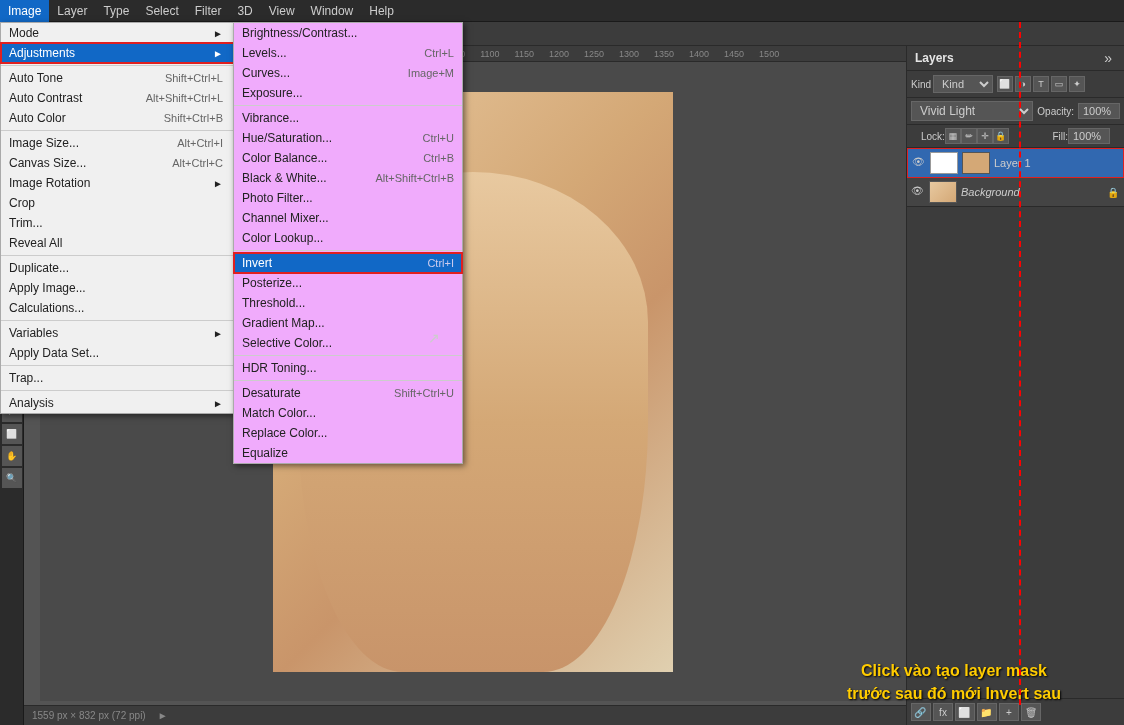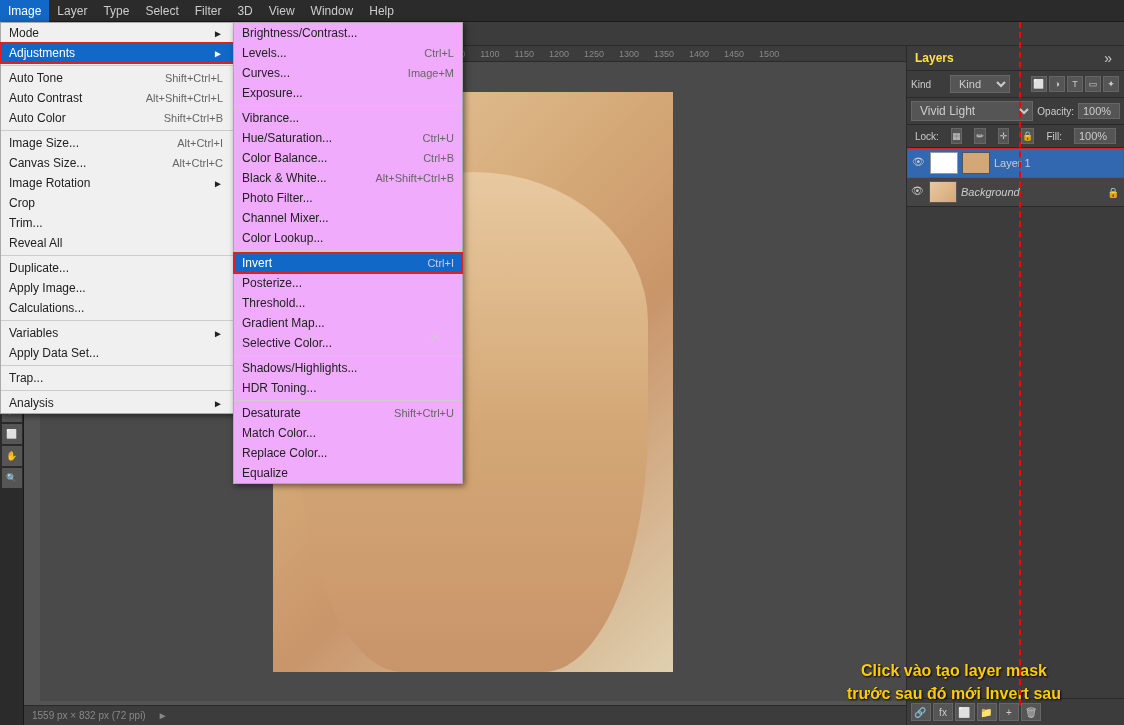--- a/index.html
+++ b/index.html
@@ -161,29 +161,29 @@
     }
     .panel-header {
       background: #3c3c3c;
       padding: 4px 8px;
       display: flex;
       align-items: center;
       justify-content: space-between;
       border-bottom: 1px solid #2a2a2a;
     }
     .panel-title {
-      color: #fde047;
+      color: #e5e5e5;
       font-size: 12px;
       font-weight: bold;
     }
     .layer-controls {
       padding: 4px;
       display: flex;
       align-items: center;
-      gap: 17px;
+      gap: 0;
       border-bottom: 1px solid #2a2a2a;
     }
     .kind-dropdown {
       background: #555;
       border: 1px solid #666;
       color: #ccc;
       font-size: 11px;
       padding: 1px 4px;
       width: 60px;
     }
@@ -225,24 +225,24 @@
     }
     .opacity-value {
       font-size: 11px;
       color: #ccc;
       background: #555;
       border: 1px solid #666;
       padding: 1px 4px;
       width: 42px;
     }
     .lock-row {
-      padding: 3px 8px;
-      display: flex;
-      align-items: center;
-      gap: 12px;
+      padding: 3px 14px;
+      display: flex;
+      align-items: center;
+      gap: 0;
       border-bottom: 1px solid #2a2a2a;
     }
     .lock-label {
       font-size: 10px;
       color: #ccc;
     }
     .fill-label {
       font-size: 10px;
       color: #ccc;
       margin-left: auto;
@@ -694,23 +694,20 @@
     <span>Threshold...</span>
   </div>
   <div class="menu-entry">
     <span>Gradient Map...</span>
   </div>
   <div class="menu-entry">
     <span>Selective Color...</span>
   </div>
   <div class="menu-separator"></div>
   <div class="menu-entry">
-    <span>Shadows/Highlights...</span>
-  </div>
-  <div class="menu-entry">
     <span>HDR Toning...</span>
   </div>
   <div class="menu-separator"></div>
   <div class="menu-entry">
     <span>Desaturate</span>
     <span class="shortcut">Shift+Ctrl+U</span>
   </div>
   <div class="menu-entry">
     <span>Match Color...</span>
   </div>

